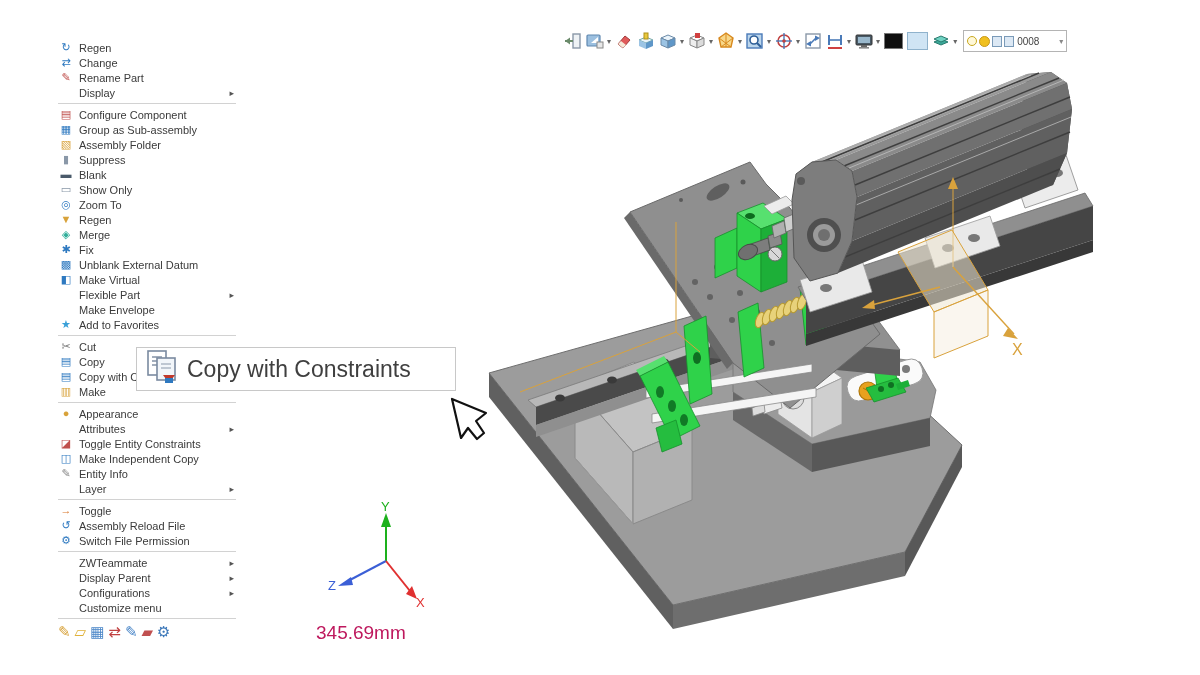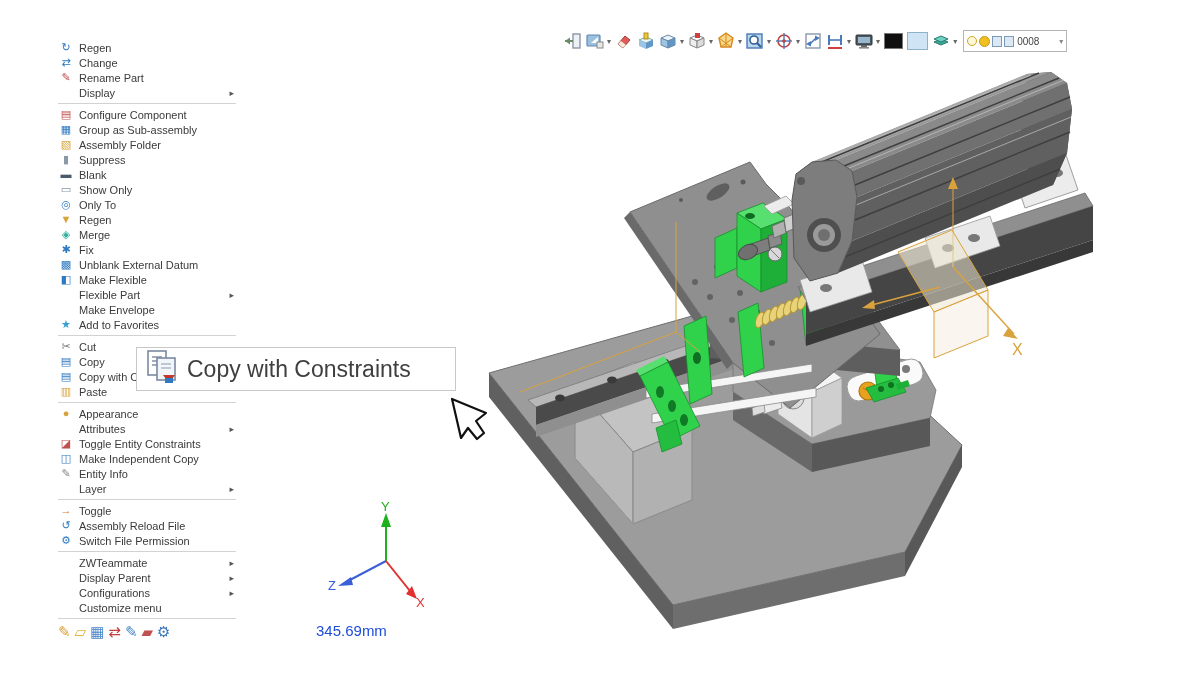--- a/index.html
+++ b/index.html
@@ -31,21 +31,21 @@
   .layer-combo{height:20px;width:96px;border:1px solid #b4b4b4;background:#fff;display:flex;
                align-items:center;padding:0 3px;gap:2px;margin-left:3px;}
   .bulb-outline{width:8px;height:8px;border-radius:50%;border:1px solid #c8a820;background:#fff8d8;}
   .bulb-filled{width:9px;height:9px;border-radius:50%;background:#f0c020;border:1px solid #c89818;}
   .sheet-ic{width:8px;height:9px;background:#dce8f4;border:1px solid #7a9ab8;}
   .combo-text{font-size:10px;color:#444;margin-left:1px;}
   .combo-caret{margin-left:auto;font-size:8px;color:#888;}
 
   
   .scene{position:absolute;left:0;top:0;}
-  .measure-label{position:absolute;left:316px;top:622px;font-size:15px;color:#1d4ed8;}
+  .measure-label{position:absolute;left:316px;top:622px;font-size:19px;color:#be185d;}
 </style>
 </head>
 <body>
 
 <svg class="scene" width="1200" height="675" viewBox="0 0 1200 675">
 
   <g>
     <polygon points="489,373 792,288 962,445 905,552 673,605" fill="#9c9c9c" stroke="#6e6e6e" stroke-width="1"></polygon>
     <polygon points="489,373 673,605 673,629 489,397" fill="#606060"></polygon>
     <polygon points="673,605 905,552 905,576 673,629" fill="#6e6e6e"></polygon>
@@ -305,41 +305,41 @@
     <div class="menu-item">
       <span class="mi-icon" style="color: rgb(74, 90, 106);">▬</span>
       <span class="mi-label">Blank</span>
     </div>
     <div class="menu-item">
       <span class="mi-icon" style="color: rgb(138, 152, 168);">▭</span>
       <span class="mi-label">Show Only</span>
     </div>
     <div class="menu-item">
       <span class="mi-icon" style="color: rgb(46, 121, 192);">◎</span>
-      <span class="mi-label">Only To</span>
+      <span class="mi-label">Zoom To</span>
     </div>
     <div class="menu-item">
       <span class="mi-icon" style="color: rgb(216, 162, 58);">▼</span>
       <span class="mi-label">Regen</span>
     </div>
     <div class="menu-item">
       <span class="mi-icon" style="color: rgb(47, 174, 154);">◈</span>
       <span class="mi-label">Merge</span>
     </div>
     <div class="menu-item">
       <span class="mi-icon" style="color: rgb(46, 121, 192);">✱</span>
       <span class="mi-label">Fix</span>
     </div>
     <div class="menu-item">
       <span class="mi-icon" style="color: rgb(46, 121, 192);">▩</span>
       <span class="mi-label">Unblank External Datum</span>
     </div>
     <div class="menu-item">
       <span class="mi-icon" style="color: rgb(46, 121, 192);">◧</span>
-      <span class="mi-label">Make Flexible</span>
+      <span class="mi-label">Make Virtual</span>
     </div>
     <div class="menu-item">
       <span class="mi-icon"></span>
       <span class="mi-label">Flexible Part</span>
       <span class="mi-arrow">▸</span>
     </div>
     <div class="menu-item">
       <span class="mi-icon"></span>
       <span class="mi-label">Make Envelope</span>
     </div>
@@ -355,21 +355,21 @@
     <div class="menu-item">
       <span class="mi-icon" style="color: rgb(46, 121, 192);">▤</span>
       <span class="mi-label">Copy</span>
     </div>
     <div class="menu-item">
       <span class="mi-icon" style="color: rgb(46, 121, 192);">▤</span>
       <span class="mi-label">Copy with Constraints</span>
     </div>
     <div class="menu-item">
       <span class="mi-icon" style="color: rgb(216, 162, 58);">▥</span>
-      <span class="mi-label">Paste</span>
+      <span class="mi-label">Make</span>
     </div>
     <div class="menu-sep"></div>
     <div class="menu-item">
       <span class="mi-icon" style="color: rgb(216, 162, 58);">●</span>
       <span class="mi-label">Appearance</span>
     </div>
     <div class="menu-item">
       <span class="mi-icon"></span>
       <span class="mi-label">Attributes</span>
       <span class="mi-arrow">▸</span>

